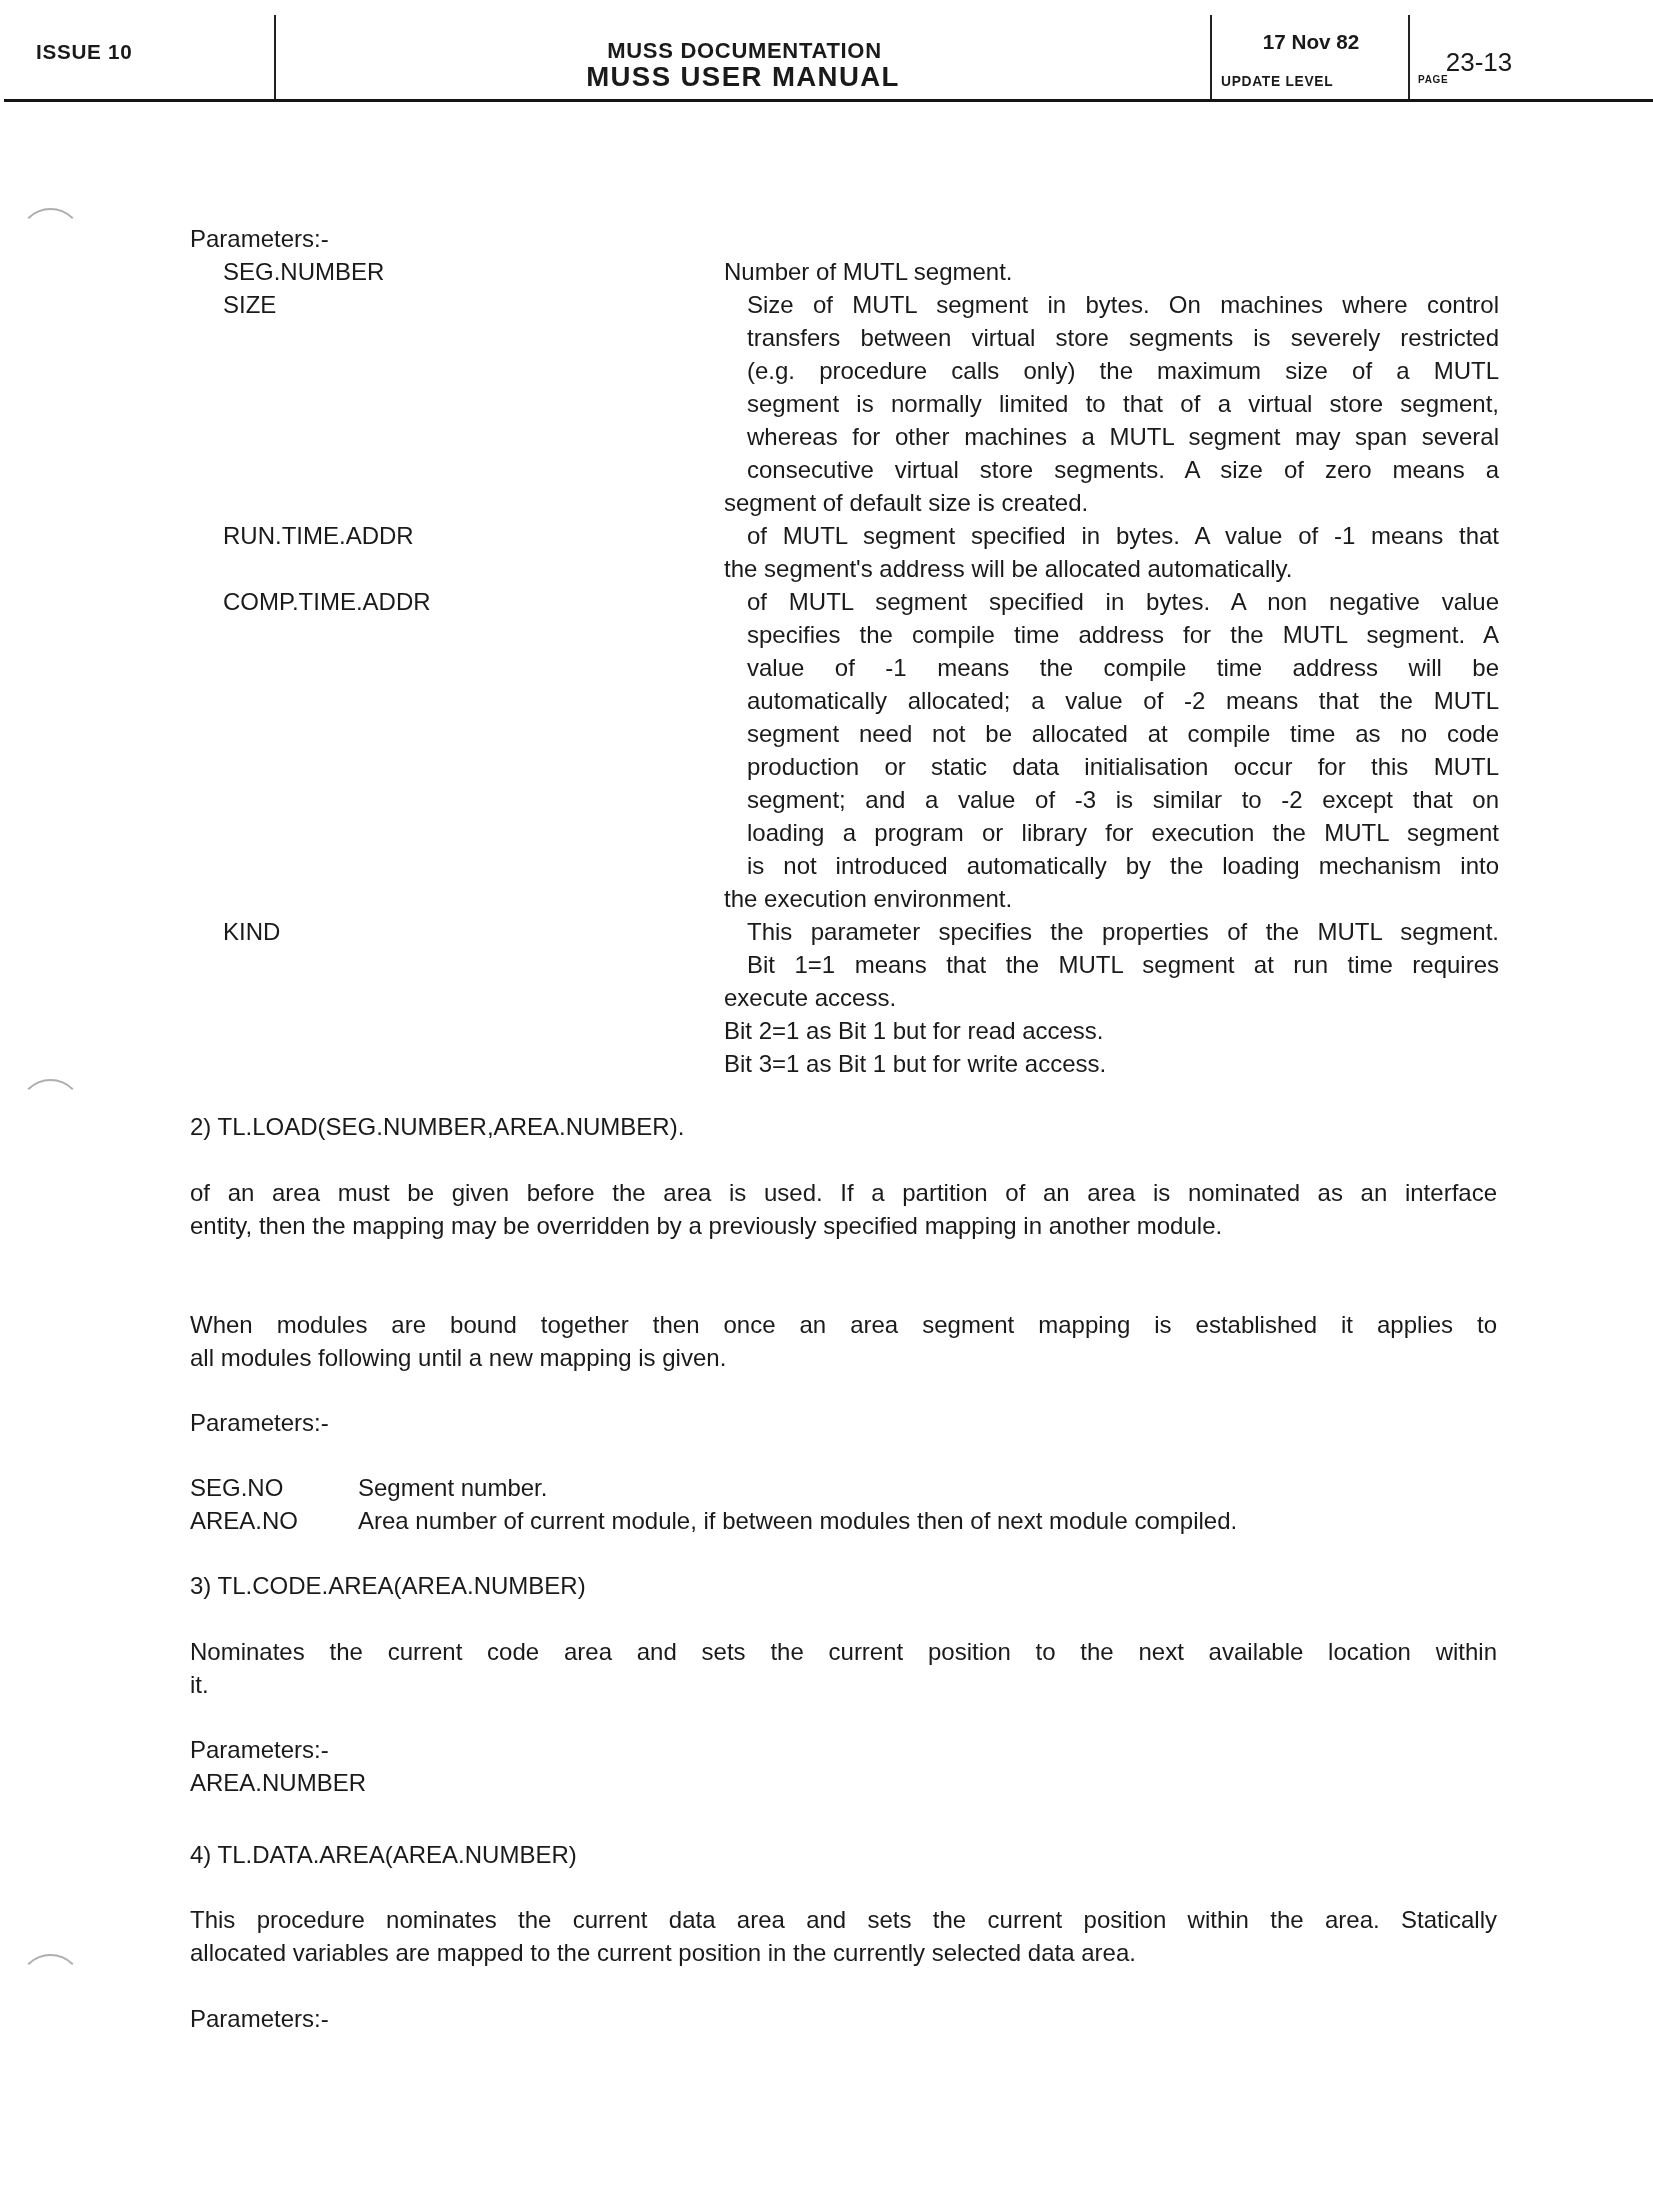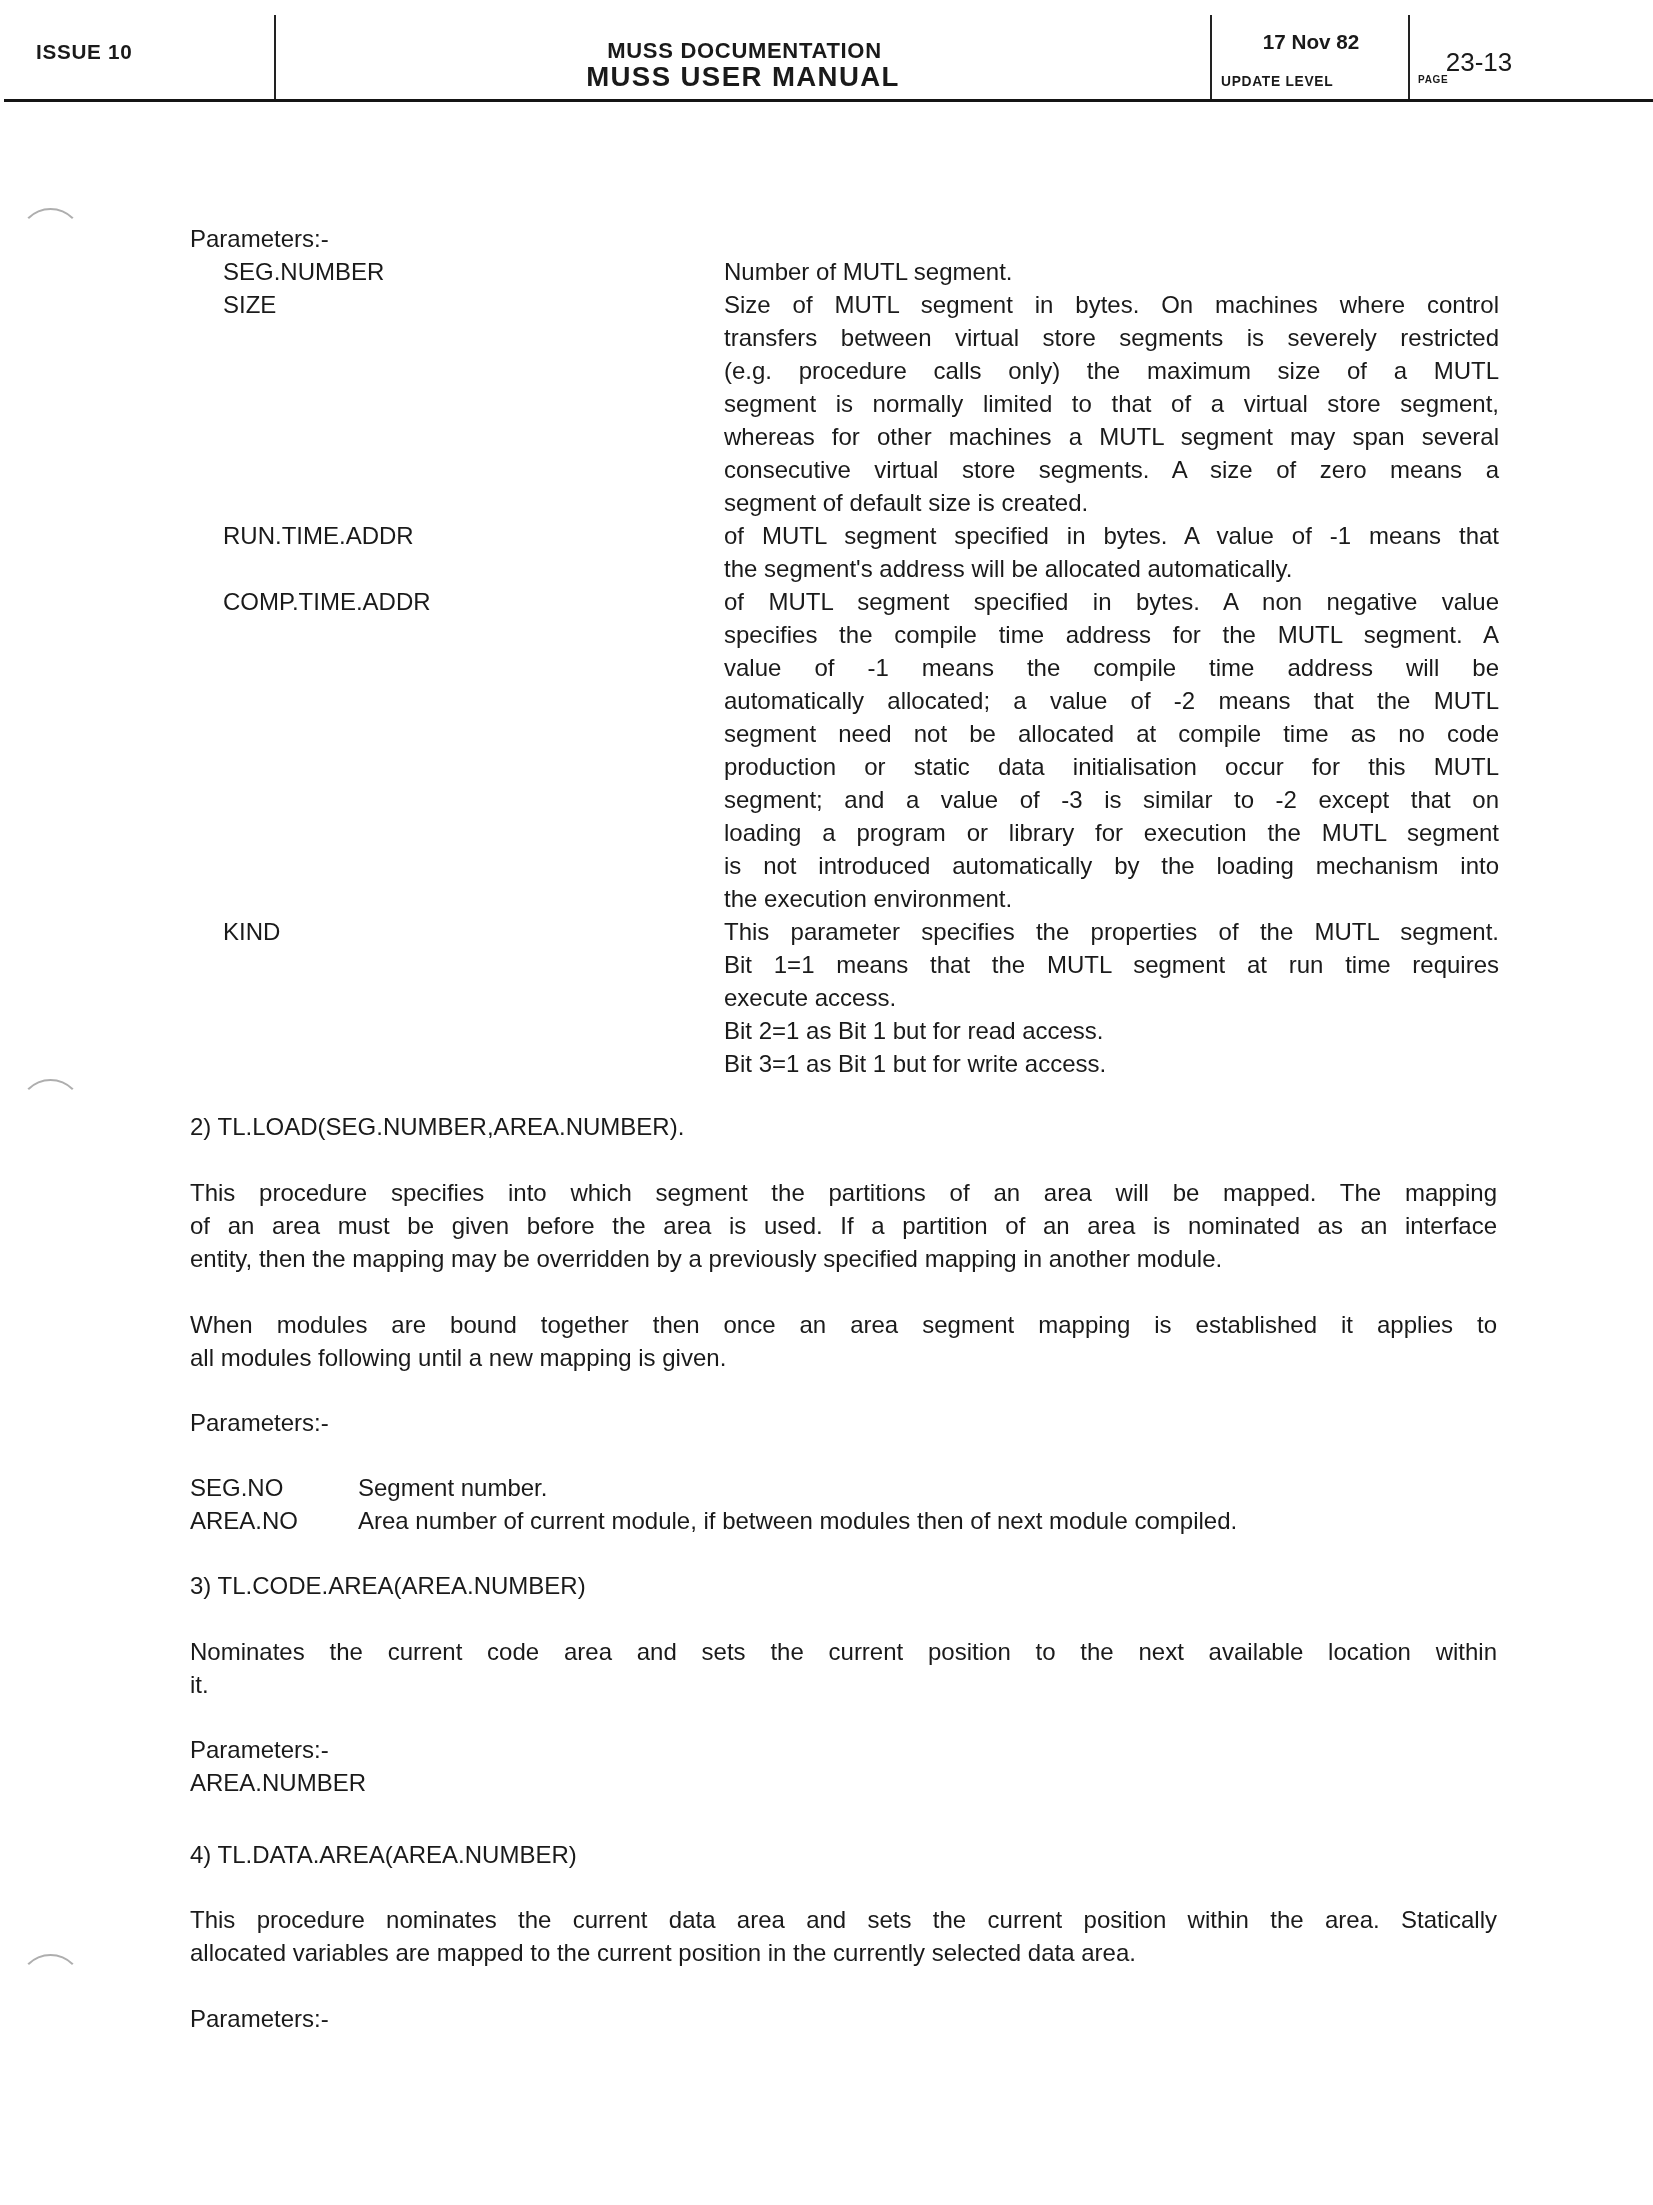--- a/index.html
+++ b/index.html
@@ -141,20 +141,21 @@
       width: 806px;
       text-align: justify;
     }
     .param-table .desc .line {
       display: block;
     }
     .justify-line {
       display: block;
       text-align: justify;
       text-align-last: justify;
+      margin-left: 23px;
     }
     .para {
       width: 1307px;
       text-align: justify;
     }
     .para .line {
       display: block;
       text-align: justify;
       text-align-last: justify;
     }
@@ -254,21 +255,20 @@
         <span class="line">execute access.</span>
         <span class="line">Bit 2=1 as Bit 1 but for read access.</span>
         <span class="line">Bit 3=1 as Bit 1 but for write access.</span>
       </div>
     </div>
   </div>
 
   <div class="block" style="top:1110px;">2) TL.LOAD(SEG.NUMBER,AREA.NUMBER).</div>
 
   <div class="block para" style="top:1176px;">
-    <span class="line">This procedure specifies into which segment the partitions of an area will be mapped. The mapping</span>
     <span class="line">of an area must be given before the area is used. If a partition of an area is nominated as an interface</span>
     <span class="line last">entity, then the mapping may be overridden by a previously specified mapping in another module.</span>
   </div>
 
   <div class="block para" style="top:1308px;">
     <span class="line">When modules are bound together then once an area segment mapping is established it applies to</span>
     <span class="line last">all modules following until a new mapping is given.</span>
   </div>
 
   <div class="block" style="top:1406px;">Parameters:-</div>

